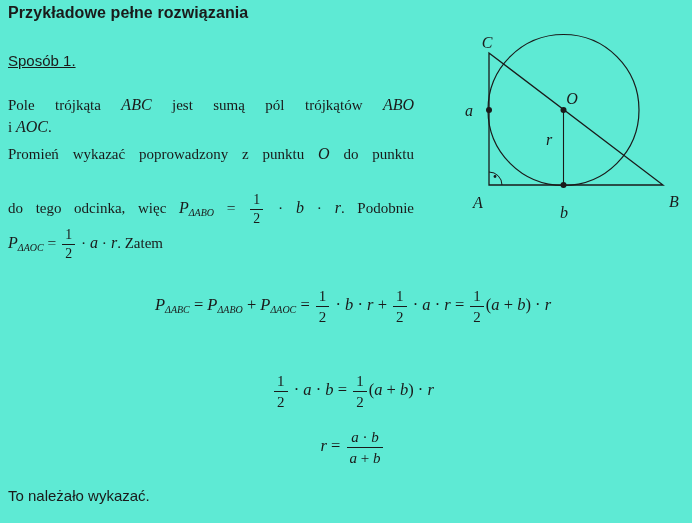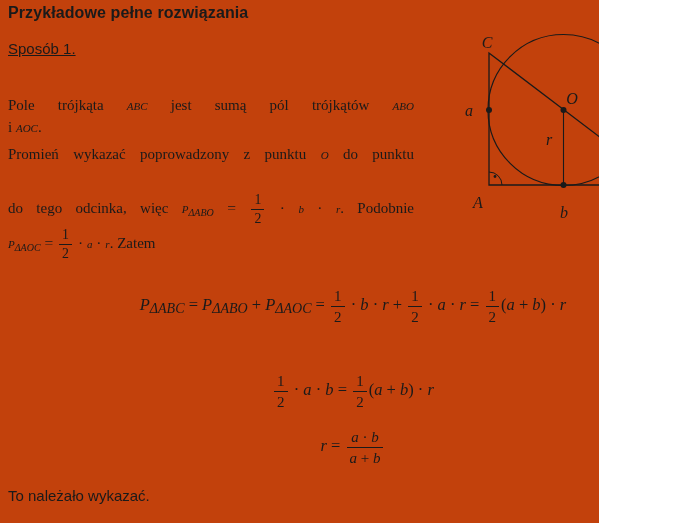--- a/index.html
+++ b/index.html
@@ -1,48 +1,48 @@
 <!DOCTYPE html>
 <html><head>
 <meta charset="utf-8">
 <style>
   html,body{margin:0;padding:0;background:#ffffff;}
-  #page{position:relative;width:599px;height:523px;background:#c2410c;color:#1a1a1a;overflow:hidden;
+  #page{position:relative;width:692px;height:523px;background:#5eead4;color:#1a1a1a;overflow:hidden;
         font-family:"Liberation Sans",sans-serif;font-size:15px;}
   .abs{position:absolute;}
   .title{font-weight:bold;font-size:16px;letter-spacing:0.1px;}
   .method{text-decoration:underline;}
   .jl{left:8px;width:406px;text-align:justify;text-align-last:justify;}
   .ll{left:8px;}
   
   .t{font-family:Liberation Serif, serif;}
-  .i{font-family:"Liberation Serif",serif;font-style:italic;font-size:11px;}
+  .i{font-family:"Liberation Serif",serif;font-style:italic;font-size:16px;}
   .u{font-family:"Liberation Serif",serif;font-style:normal;font-size:15.5px;}
   .sub{font-family:"Liberation Serif",serif;font-style:italic;font-size:10px;vertical-align:-3px;}
   .frac{display:inline-block;vertical-align:middle;text-align:center;line-height:1.05;
         font-family:"Liberation Serif",serif;margin:0 2px;}
   .frac .num{display:block;padding:0 3px 1px;border-bottom:1px solid #1a1a1a;}
   .frac .den{display:block;padding:1px 3px 0;}
   .frac .i,.frac .u{font-size:0.92em;}
   
   .eq{left:0;width:692px;padding-left:14px;box-sizing:border-box;text-align:center;
       font-size:16.5px;font-family:"Liberation Serif",serif;}
   .eq .i,.eq .u{font-size:16.5px;}
-  .eq .sub{font-size:14px;}
+  .eq .sub{font-size:10px;}
   .eq .frac .i,.eq .frac .u{font-size:15px;}
   svg text{font-family:"Liberation Serif",serif;font-style:italic;font-size:16px;fill:#1a1a1a;}
 </style>
 </head>
 <body>
 
 <div id="page">
 
   <div class="abs ll title" style="top:4px;">Przykładowe pełne rozwiązania</div>
 
-  <div class="abs ll method" style="top:40px;text-align:center;">Sposób 1.</div>
+  <div class="abs ll method" style="top:52px;text-align:center;">Sposób 1.</div>
 
 
   <div class="abs jl" style="top:96px;"><span class="t">Pole trójkąta </span><span class="i">ABC</span><span class="t"> jest sumą pól trójkątów </span><span class="i">ABO</span></div>
   <div class="abs ll" style="top:118px;"><span class="t">i </span><span class="i">AOC</span><span class="t">.</span></div>
 
   <div class="abs jl" style="top:145px;"><span class="t">Promień wykazać poprowadzony z punktu </span><span class="i">O</span><span class="t"> do punktu</span></div>
   <div class="abs jl" style="top:192px;"><span class="t">do tego odcinka, więc </span><span class="i">P</span><span class="sub">ΔABO</span><span class="u"> = </span><span class="frac"><span class="num"><span class="u">1</span></span><span class="den"><span class="u">2</span></span></span><span class="u"> · </span><span class="i">b</span><span class="u"> · </span><span class="i">r</span><span class="t">. Podobnie</span></div>
   <div class="abs ll" style="top:227px;"><span class="i">P</span><span class="sub">ΔAOC</span><span class="u"> = </span><span class="frac"><span class="num"><span class="u">1</span></span><span class="den"><span class="u">2</span></span></span><span class="u"> · </span><span class="i">a</span><span class="u"> · </span><span class="i">r</span><span class="t">. Zatem</span></div>
 
   <div class="abs eq" style="top:287px;"><span class="i">P</span><span class="sub">ΔABC</span><span class="u"> = </span><span class="i">P</span><span class="sub">ΔABO</span><span class="u"> + </span><span class="i">P</span><span class="sub">ΔAOC</span><span class="u"> = </span><span class="frac"><span class="num"><span class="u">1</span></span><span class="den"><span class="u">2</span></span></span><span class="u"> · </span><span class="i">b</span><span class="u"> · </span><span class="i">r</span><span class="u"> + </span><span class="frac"><span class="num"><span class="u">1</span></span><span class="den"><span class="u">2</span></span></span><span class="u"> · </span><span class="i">a</span><span class="u"> · </span><span class="i">r</span><span class="u"> = </span><span class="frac"><span class="num"><span class="u">1</span></span><span class="den"><span class="u">2</span></span></span><span class="u">(</span><span class="i">a</span><span class="u"> + </span><span class="i">b</span><span class="u">) · </span><span class="i">r</span></div>

